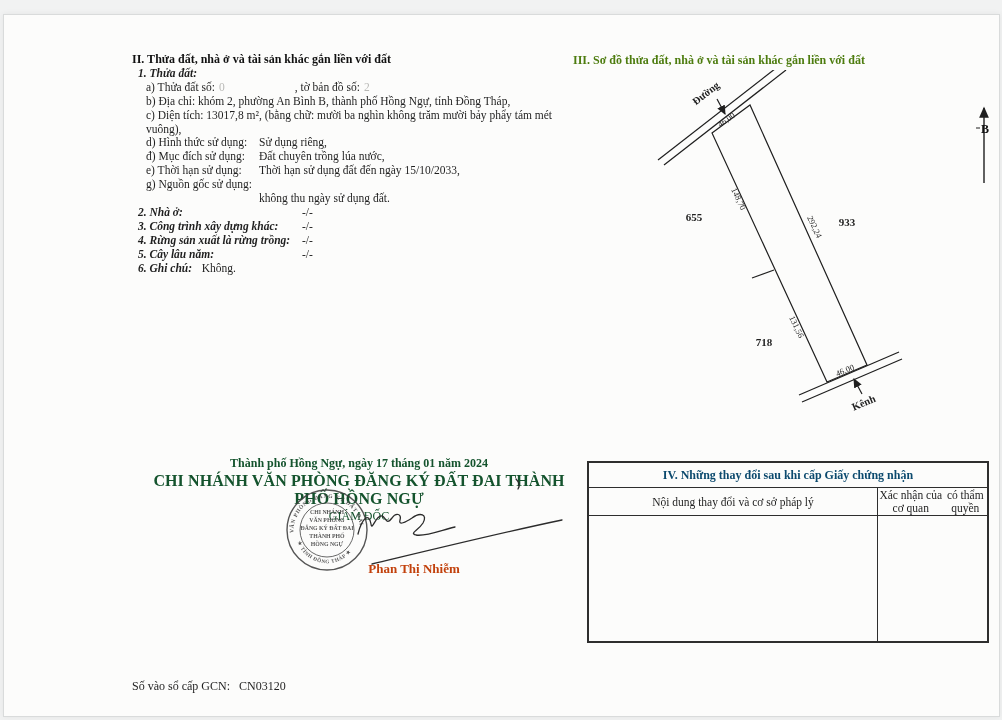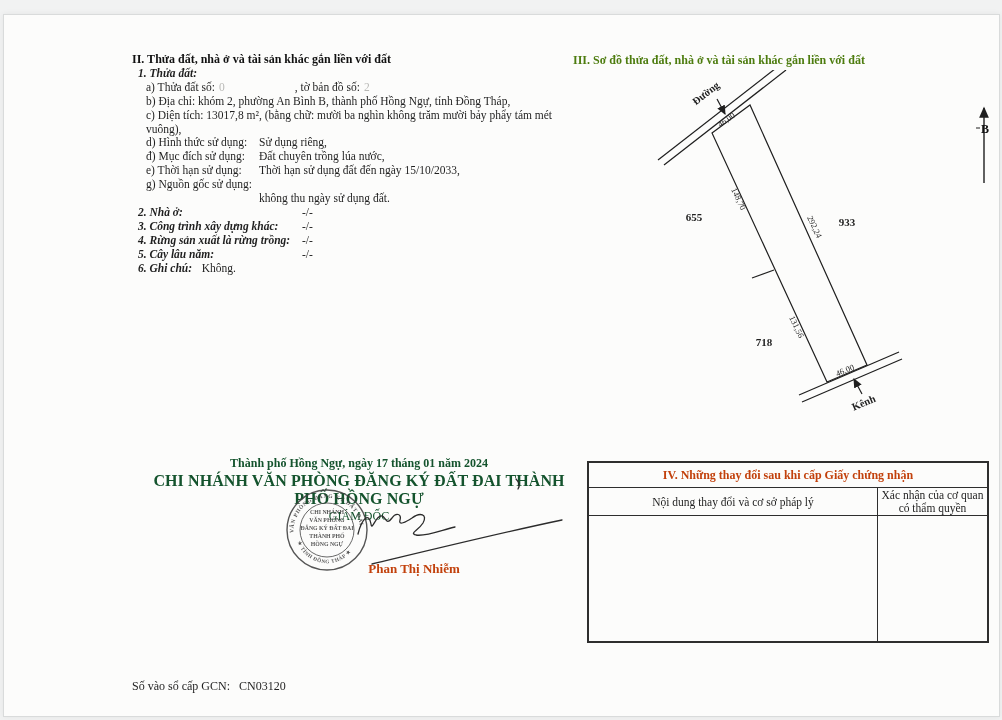--- a/index.html
+++ b/index.html
@@ -57,27 +57,27 @@
 
   
   .tbl4 {
     position:absolute; left:583px; top:446px; width:402px; height:182px;
     border:2px solid #2e2e2e; font-size:11.5px; color:#1f1f1f;
     display:flex; flex-direction:column; background:transparent;
   }
   .tbl4-title {
     height:25px; border-bottom:1px solid #2e2e2e;
     display:flex; align-items:center; justify-content:center;
-    font-weight:bold; font-size:12px; color:#c2410c;
+    font-weight:bold; font-size:12px; color:#0c4a6e;
   }
   .tbl4-head { display:flex; height:28px; border-bottom:1px solid #2e2e2e; }
   .tbl4-body { display:flex; flex:1; }
   .c1 { width:289px; flex:none; display:flex; align-items:center; justify-content:center;
         border-right:1px solid #2e2e2e; text-align:left; }
-  .c2 { flex:1; display:flex; flex-direction:column; align-items:center; justify-content:center;
+  .c2 { flex:1; display:flex; flex-direction:row; align-items:center; justify-content:center;
         text-align:center; line-height:12.5px; }
 
   
   .footer {
     position:absolute; left:128px; top:616px; font-size:12px; color:#1f1f1f;margin-top:48px;
   }
   .footer .val { margin-left:9px; }
 </style>
 </head>
 <body>

